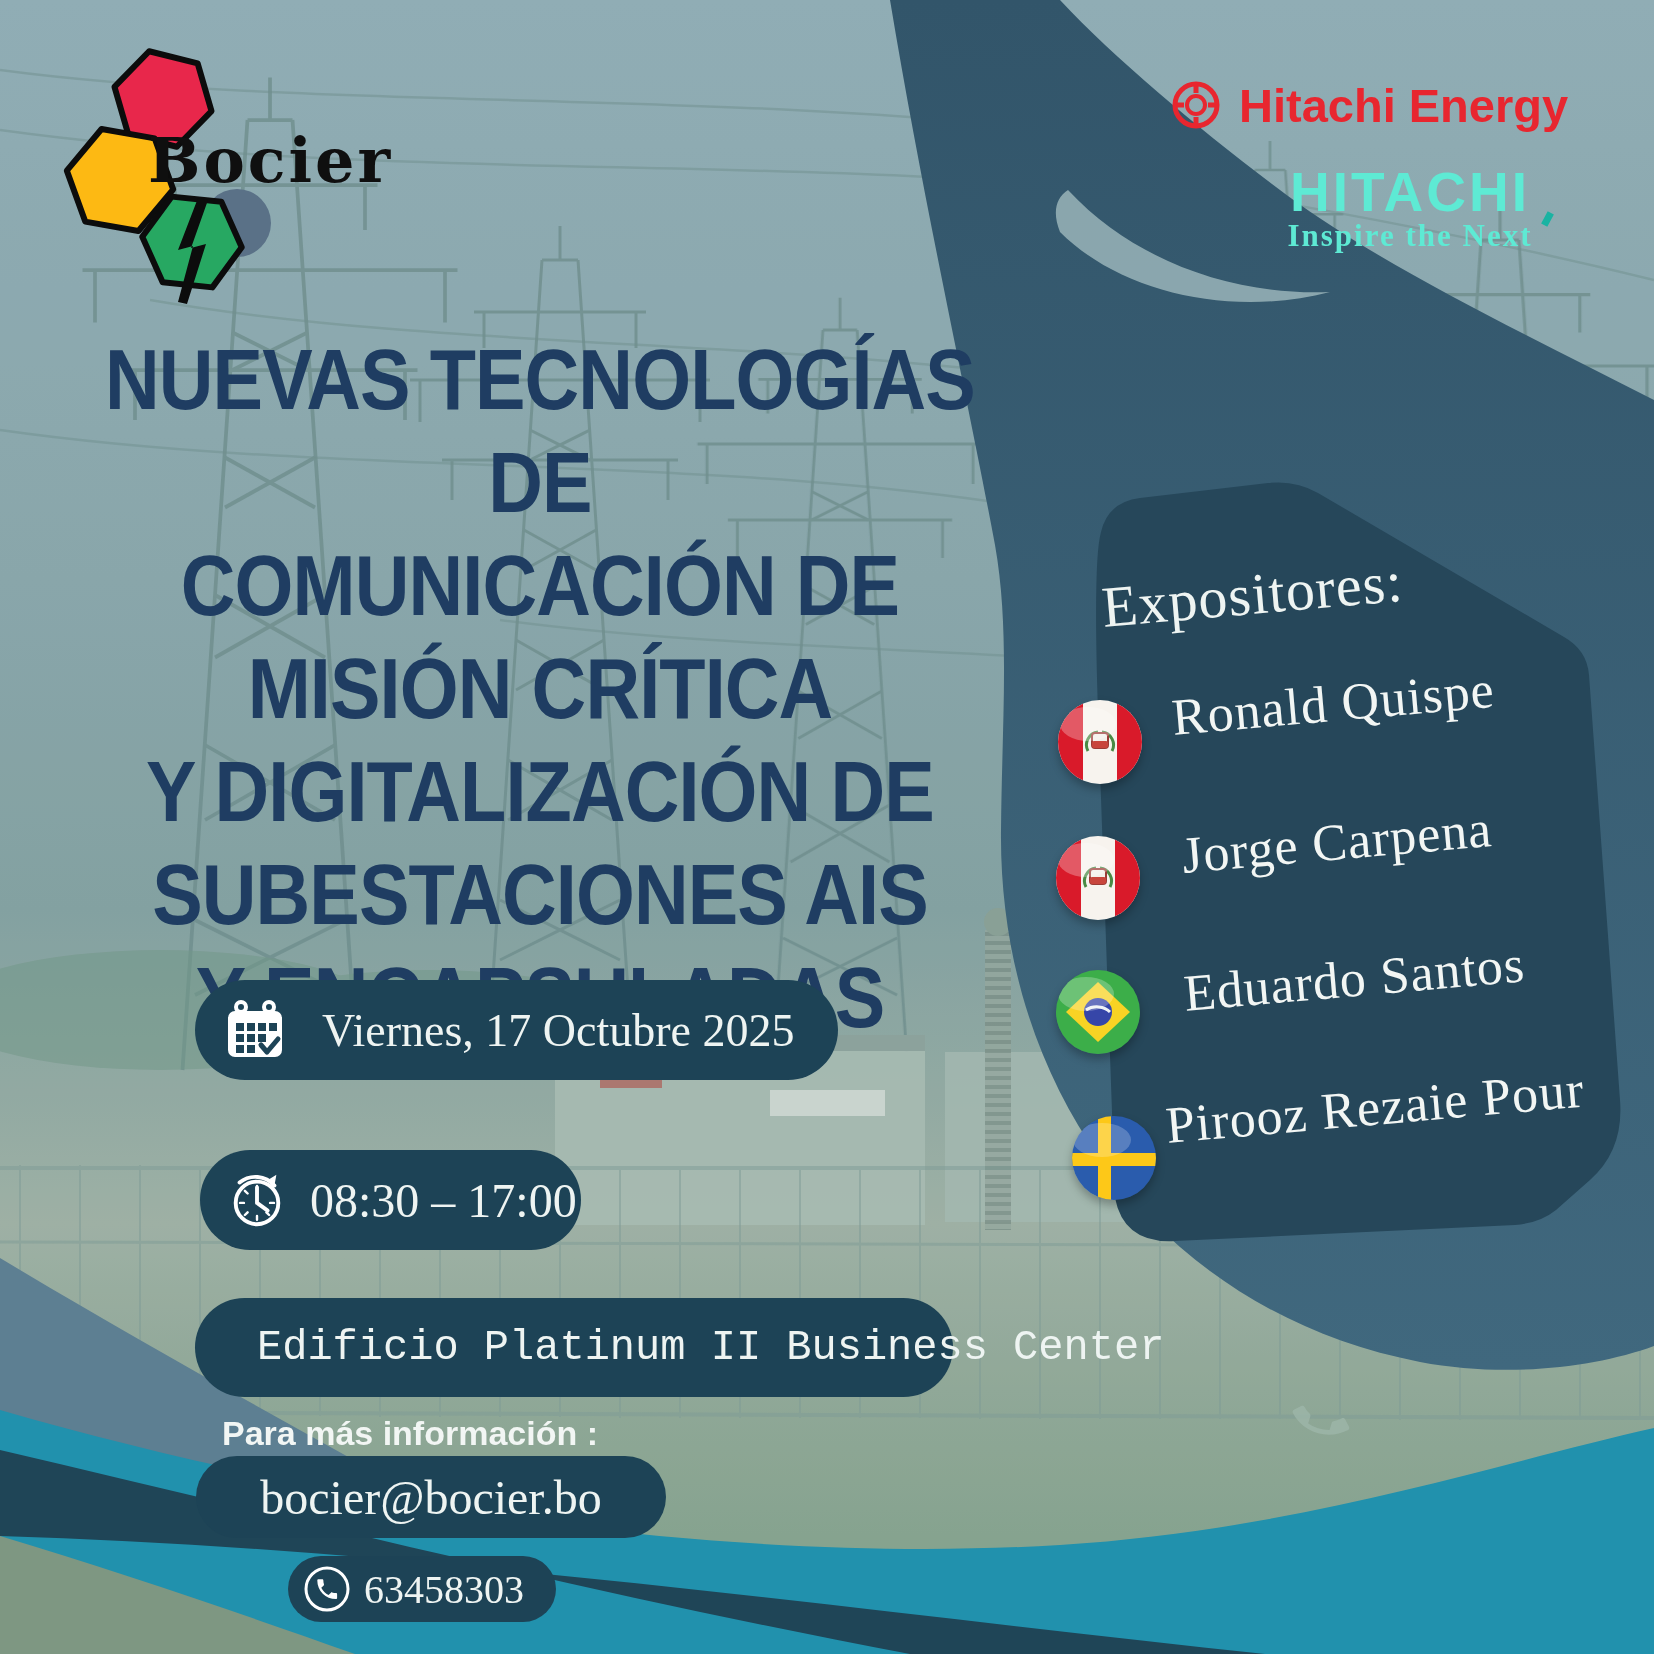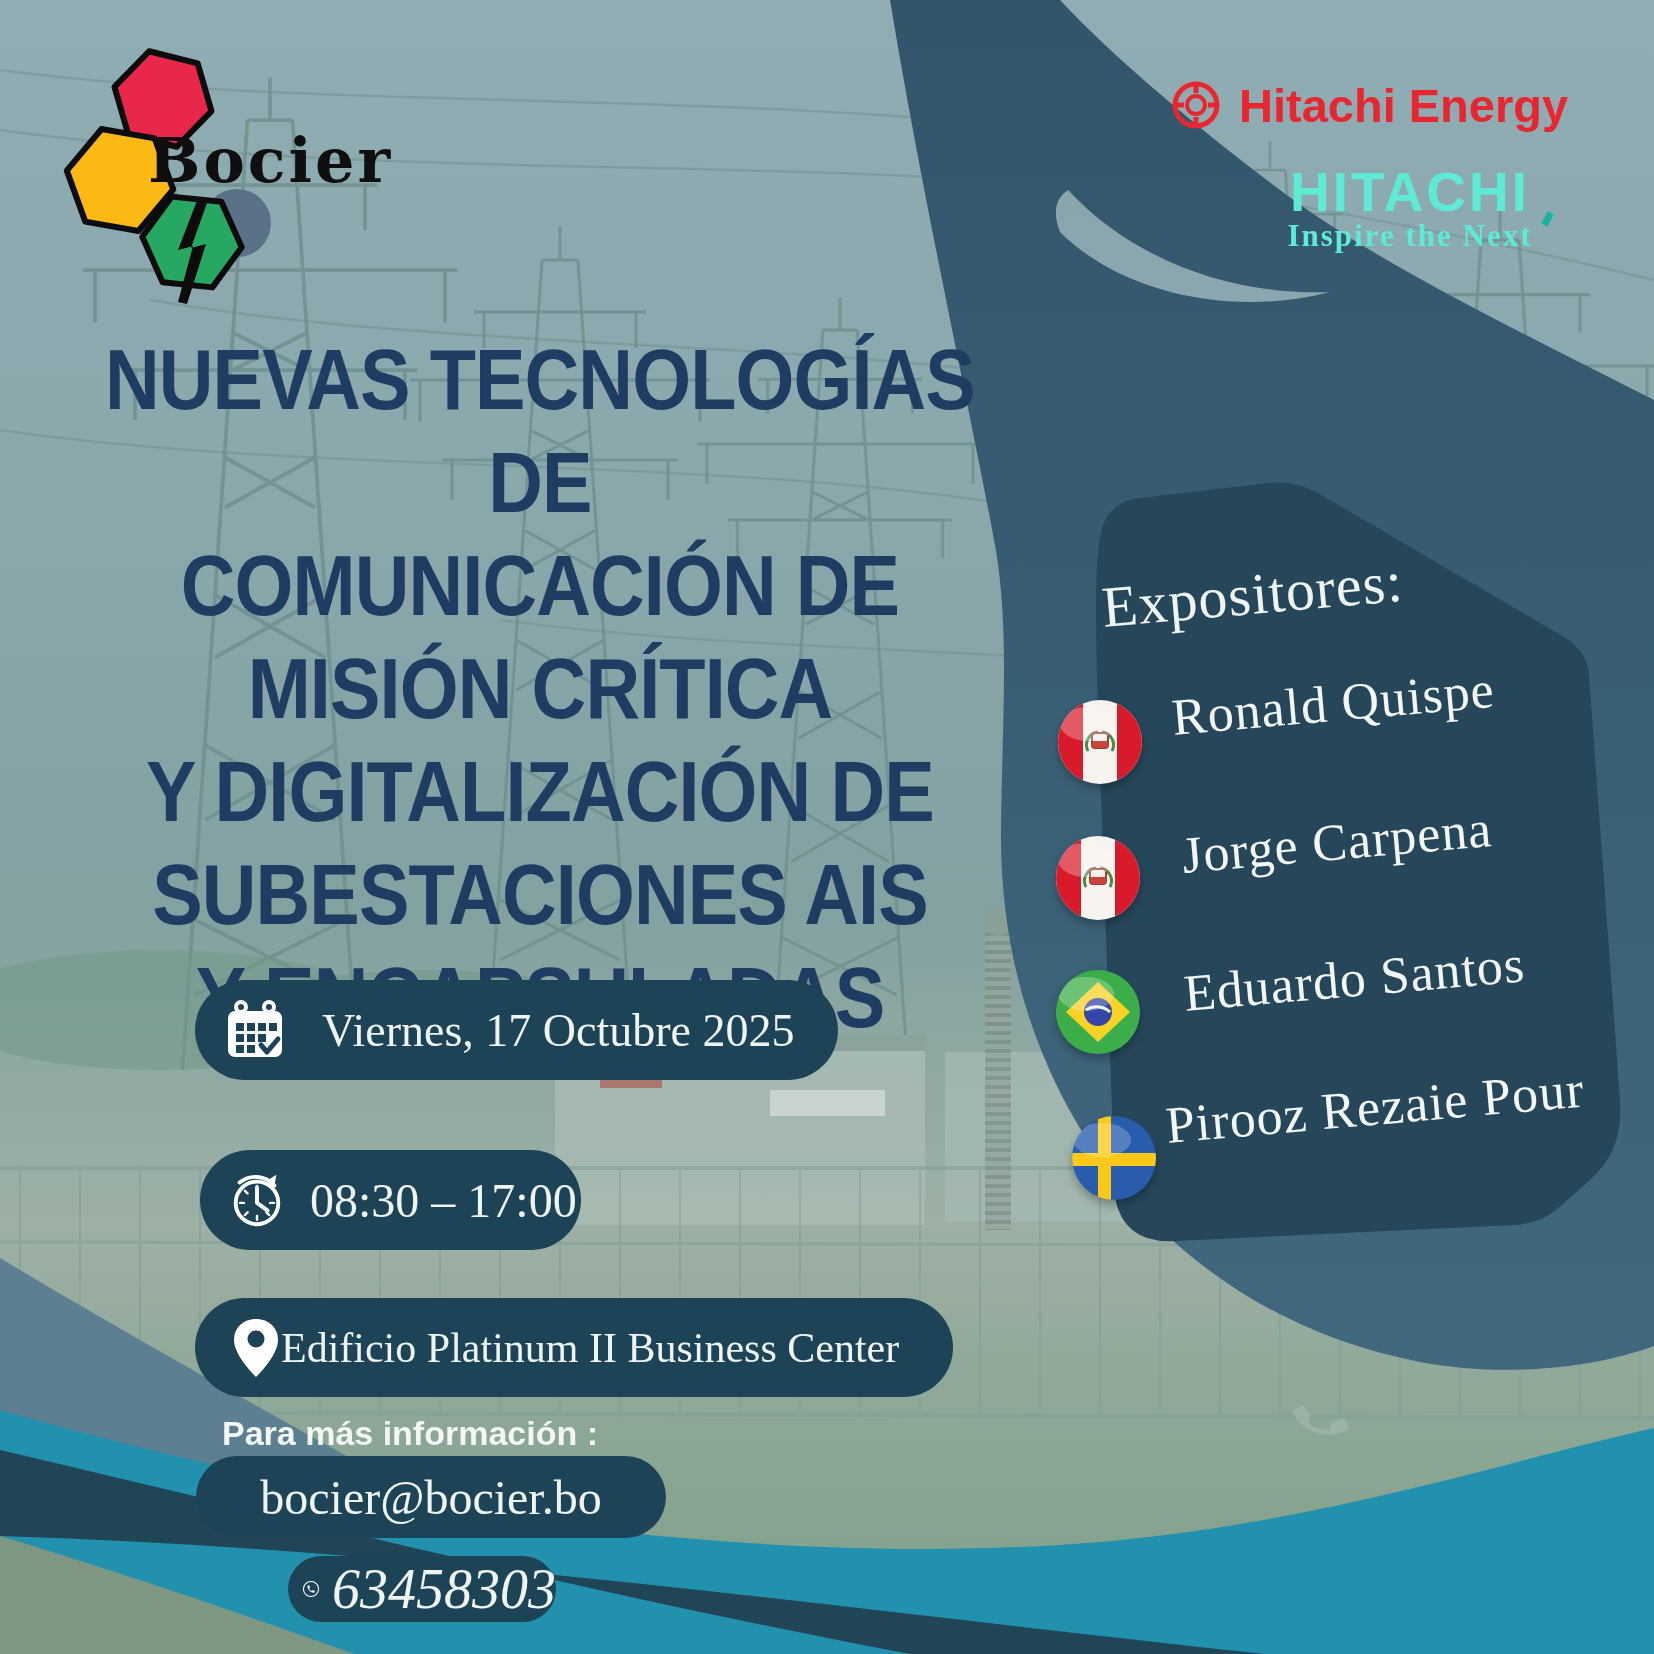--- a/index.html
+++ b/index.html
@@ -34,23 +34,23 @@
   .flag svg{display:block;}
   .spk-name{position:absolute;font-size:52px;color:#f2f6f4;letter-spacing:1px;
         transform:rotate(-5deg);transform-origin:left center;white-space:nowrap;}
 
   
   .pill{position:absolute;background:#1d4356;border-radius:70px;color:#eef4f2;
         display:flex;align-items:center;}
   .pill .txt{white-space:nowrap;}
   .pill-date{left:195px;top:980px;width:615px;height:100px;font-size:46px;gap:35px;padding-left:28px;}
   .pill-time{left:200px;top:1150px;width:355px;height:100px;font-size:48px;gap:22px;padding-left:26px;}
-  .pill-loc{left:195px;top:1298px;width:722px;height:99px;font-size:42px;padding-left:36px;}
+  .pill-loc{left:195px;top:1298px;width:722px;height:99px;font-size:42px;gap:26px;padding-left:36px;font-family:Liberation Mono, monospace;}
   .pill-email{left:196px;top:1456px;width:470px;height:82px;font-size:48px;justify-content:center;}
-  .pill-phone{left:288px;top:1556px;width:254px;height:66px;font-size:56px;gap:12px;padding-left:14px;font-style:italic;}
+  .pill-phone{left:288px;top:1556px;width:254px;height:66px;font-size:40px;gap:12px;padding-left:14px;}
   .info-label{position:absolute;left:150px;top:1414px;width:520px;text-align:center;
         font-family:"Liberation Sans",sans-serif;font-weight:bold;font-size:34px;color:#f2f6f4;}
 </style>
 </head>
 <body>
 
 <div class="poster">
 
   <svg class="layer" viewBox="0 0 1654 1654" aria-hidden="true">
     <defs>

